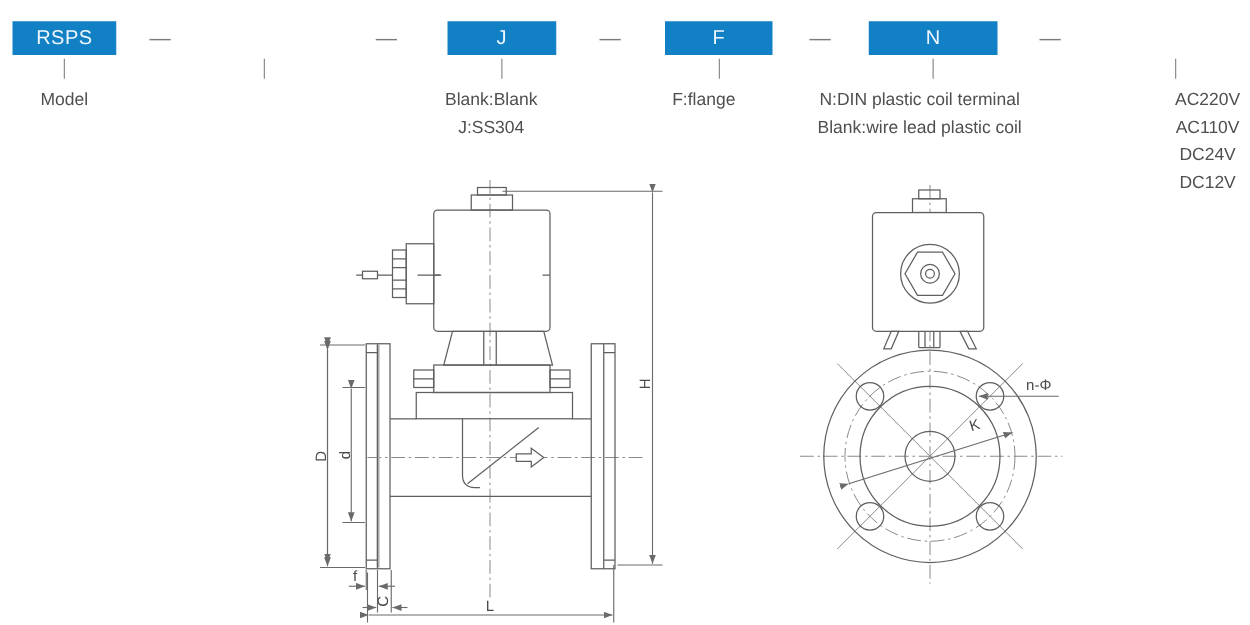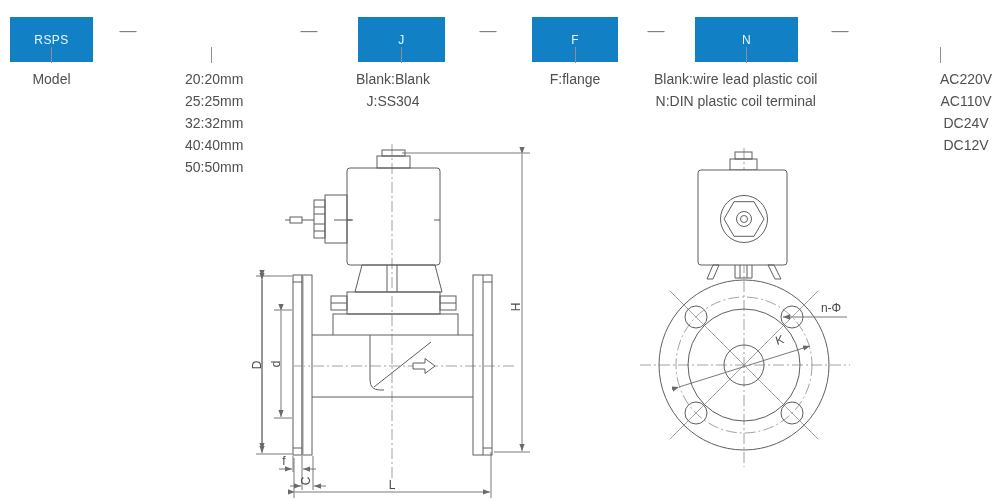--- a/index.html
+++ b/index.html
@@ -1,23 +1,23 @@
 <!DOCTYPE html>
 <html style="--accent: #1180c5; --ink: #5f5f5f; --text: #4f4f4f;"><head>
 <meta charset="utf-8">
 <style>
   html,body{margin:0;padding:0;background:#fff;}
   .stage{position:relative;width:1000px;height:500px;background:#ffffff;overflow:hidden;
          font-family:"Liberation Sans",sans-serif;}
   .ghost-strip{position:absolute;left:0;top:0;width:190px;height:7px;
 яла               background:linear-gradient(90deg,rgba(235,130,100,.20),rgba(130,175,220,.16) 55%,rgba(255,255,255,0));
                filter:blur(1px);}
-  .code-box{position:absolute;top:17px;height:45px;background:var(--accent,#1180c5);
+  .code-box{position:absolute;top:17px;height:27px;background:var(--accent,#1180c5);
             color:#eef7ff;display:flex;align-items:center;justify-content:center;
-            font-size:12px;letter-spacing:.4px;}
+            font-size:16px;letter-spacing:.4px;}
   .sep{position:absolute;top:17px;height:27px;width:30px;color:#7d7d7d;
        display:flex;align-items:center;justify-content:center;font-size:17px;}
   .tick{position:absolute;top:47px;width:1px;height:16px;background:#8f8f8f;}
   .desc{position:absolute;top:68px;font-size:14px;line-height:22px;color:var(--text,#4f4f4f);
         white-space:nowrap;}
   .desc.center{text-align:center;}
   .desc span{display:block;text-align:center;}
   svg{position:absolute;overflow:visible;}
   .ln{stroke:var(--ink,#5f5f5f);fill:none;stroke-width:1;}
   .lnw{stroke:var(--ink,#5f5f5f);fill:#ffffff;stroke-width:1;}
@@ -48,37 +48,30 @@
   <div class="tick" style="left:51px"></div>
   <div class="tick" style="left:211px"></div>
   <div class="tick" style="left:401px"></div>
   <div class="tick" style="left:575px"></div>
   <div class="tick" style="left:746px"></div>
   <div class="tick" style="left:940px"></div>
 
   <div class="desc center" style="left:10px;width:83px">
     <span>Model</span>
   </div>
-  <div class="desc" style="left:185px">
-    <span>20:20mm</span>
-    <span>25:25mm</span>
-    <span>32:32mm</span>
-    <span>40:40mm</span>
-    <span>50:50mm</span>
-  </div>
   <div class="desc" style="left:356px">
     <span>Blank:Blank</span>
     <span>J:SS304</span>
   </div>
-  <div class="desc center" style="left:532px;width:86px">
+  <div class="desc center" style="left:520px;width:86px">
     <span>F:flange</span>
   </div>
   <div class="desc" style="left:654px">
+    <span>N:DIN plastic coil terminal</span>
     <span>Blank:wire lead plastic coil</span>
-    <span>N:DIN plastic coil terminal</span>
   </div>
   <div class="desc" style="left:940px">
     <span>AC220V</span>
     <span>AC110V</span>
     <span>DC24V</span>
     <span>DC12V</span>
   </div>
 
   <svg style="left:230px;top:140px" width="330" height="360" viewBox="0 0 330 360">
     <defs>

